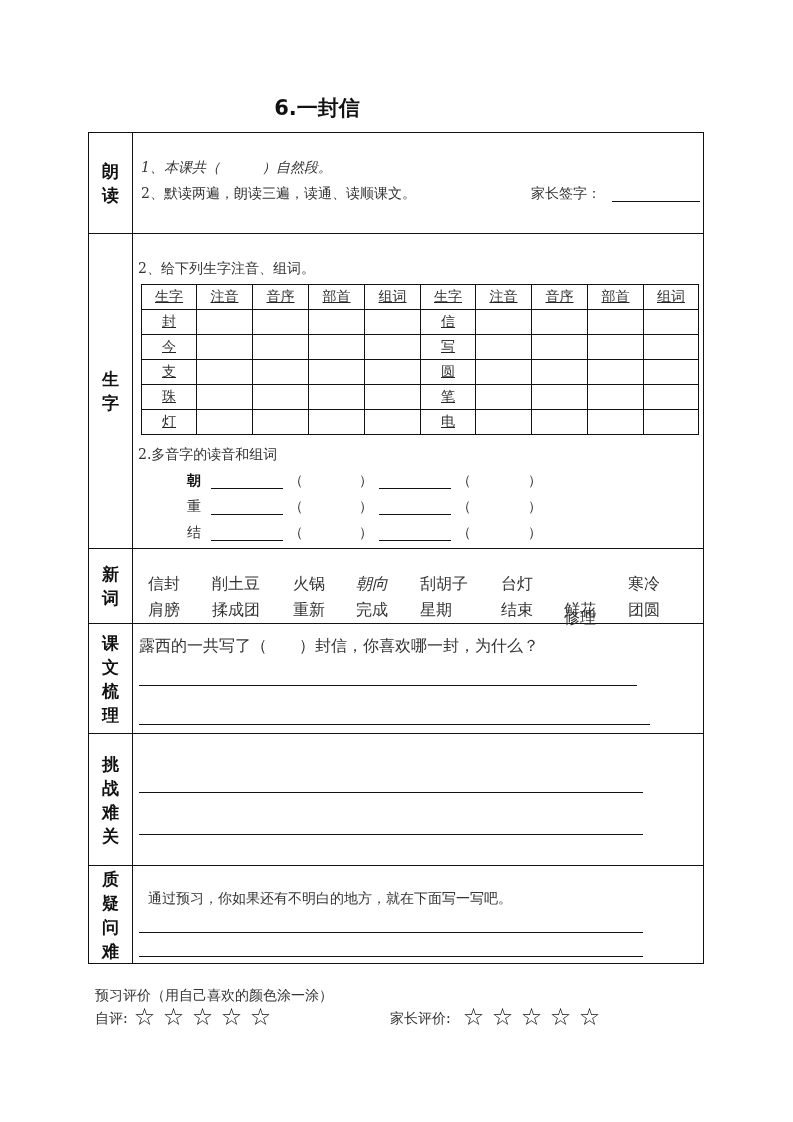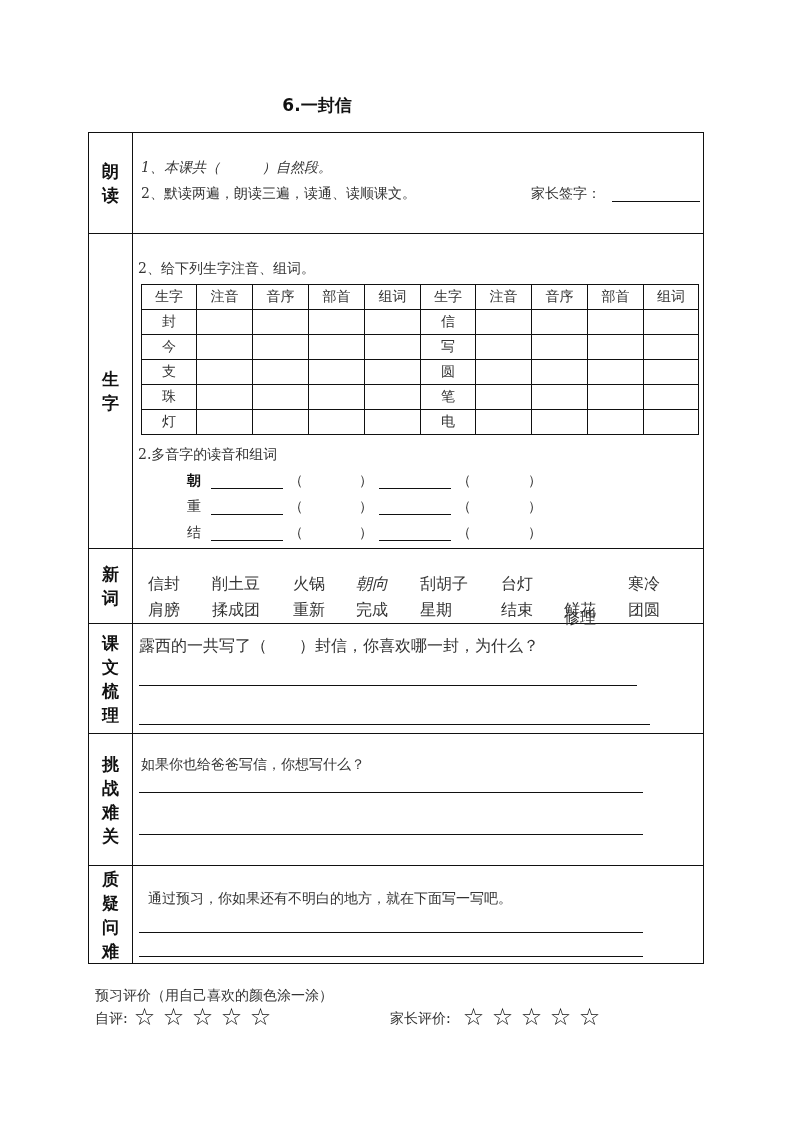--- a/index.html
+++ b/index.html
@@ -1,19 +1,19 @@
 <!DOCTYPE html>
 <html><head>
 <meta charset="utf-8">
 <style>
   html, body { margin: 0; padding: 0; background: #ffffff; }
   body { width: 793px; height: 1122px; position: relative; overflow: hidden;
          font-family: "DejaVu Serif", "Liberation Serif", serif; color: #222; }
   .title { position: absolute; left: 0; width: 634px; top: 94px; text-align: center;
-           font-family: "DejaVu Sans", "Liberation Sans", sans-serif; font-weight: bold; font-size: 17px; color: #111; }
+           font-family: "DejaVu Sans", "Liberation Sans", sans-serif; font-weight: bold; font-size: 21px; color: #111; }
   .outer { position: absolute; left: 88px; top: 132px; width: 616px; height: 832px;
            border: 1.5px solid #111; box-sizing: border-box; }
   .row { position: absolute; left: 0; width: 100%; border-bottom: 1.5px solid #111; box-sizing: border-box; }
   .row.last { border-bottom: none; }
   .label { position: absolute; left: 0; top: 0; width: 44px; height: 100%; border-right: 1.5px solid #111;
            box-sizing: border-box; display: flex; flex-direction: column; align-items: center; justify-content: center;
            font-family: "DejaVu Sans", "Liberation Sans", sans-serif; font-weight: bold; font-size: 17px; line-height: 24px; color: #111; }
   .content { position: absolute; left: 44px; top: 0; right: 0; height: 100%; }
   .txt { position: absolute; font-size: 14px; white-space: nowrap; color: #333; }
   .txt-lg { font-size: 16px; }
@@ -43,21 +43,21 @@
     </div>
   </div>
 
   <div class="row" style="top:101px;height:315px;">
     <div class="label">
       <span>生</span>
       <span>字</span>
     </div>
     <div class="content">
       <div class="txt" style="left:5px;top:26px;">2、给下列生字注音、组词。</div>
-      <table class="chars" style="left:8px;top:50px;width:557px;">
+      <table class="chars" style="left:8px;top:50px;width:557px;text-decoration:underline;">
         <colgroup>
           <col style="width:55px">
             <col style="width:56px">
             <col style="width:56px">
             <col style="width:56px">
             <col style="width:56px">
           <col style="width:55px">
             <col style="width:56px">
             <col style="width:56px">
             <col style="width:56px">
@@ -212,21 +212,20 @@
   </div>
 
   <div class="row" style="top:601px;height:132px;">
     <div class="label">
       <span>挑</span>
       <span>战</span>
       <span>难</span>
       <span>关</span>
     </div>
     <div class="content">
-      <div class="txt" style="left:8px;top:22px;">如果你也给爸爸写信，你想写什么？</div>
       <div class="uline" style="left:6px;top:58px;width:504px;"></div>
       <div class="uline" style="left:6px;top:100px;width:504px;"></div>
     </div>
   </div>
 
   <div class="row last" style="top:733px;height:97px;">
     <div class="label">
       <span>质</span>
       <span>疑</span>
       <span>问</span>

